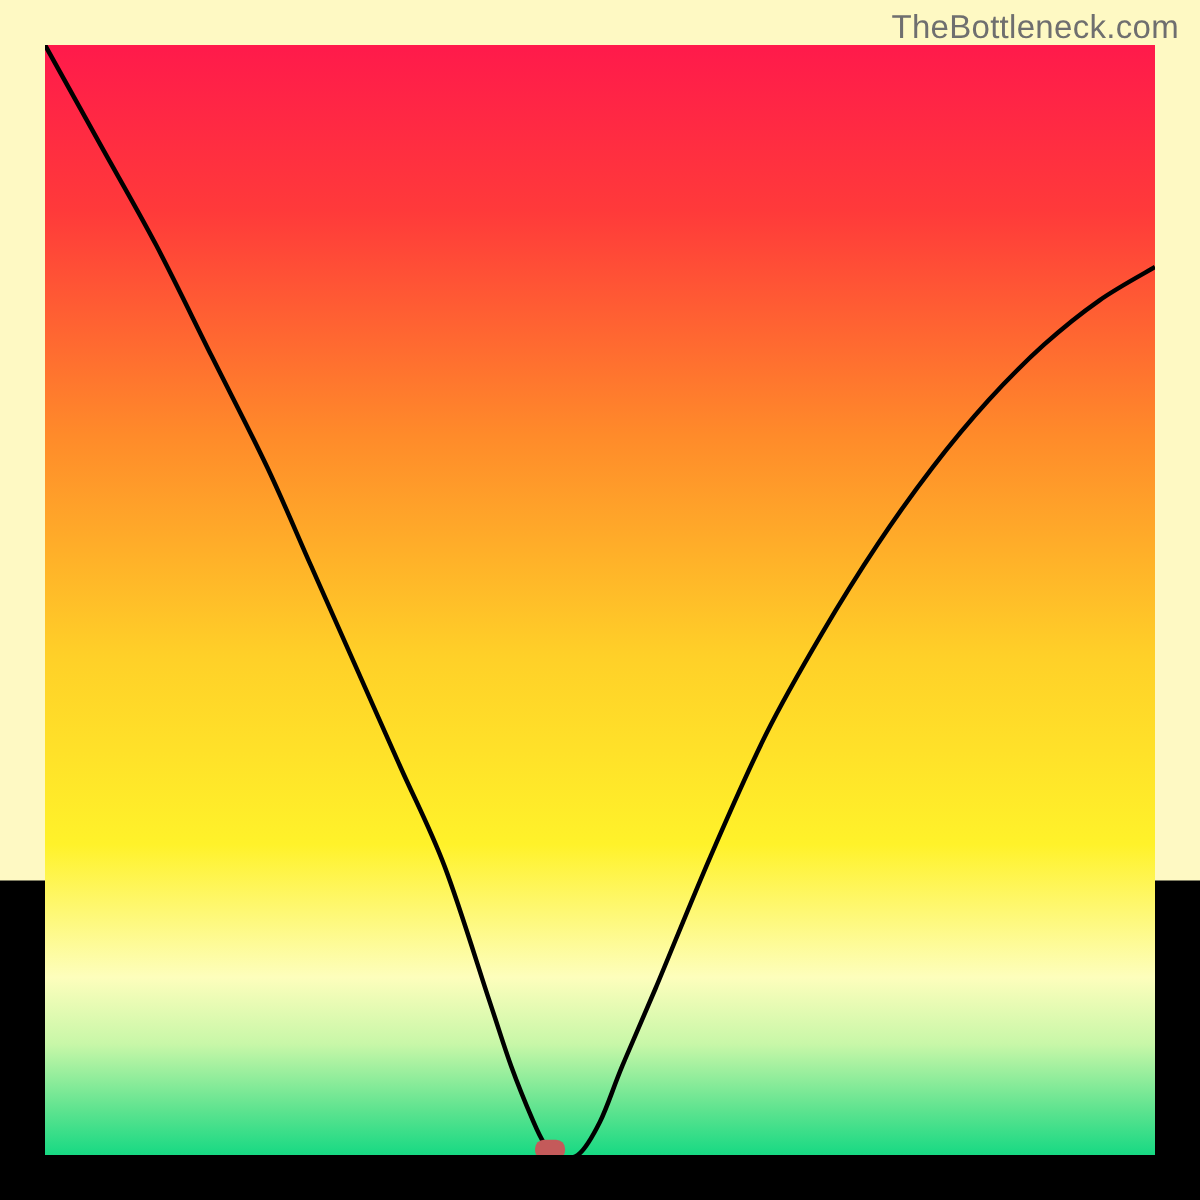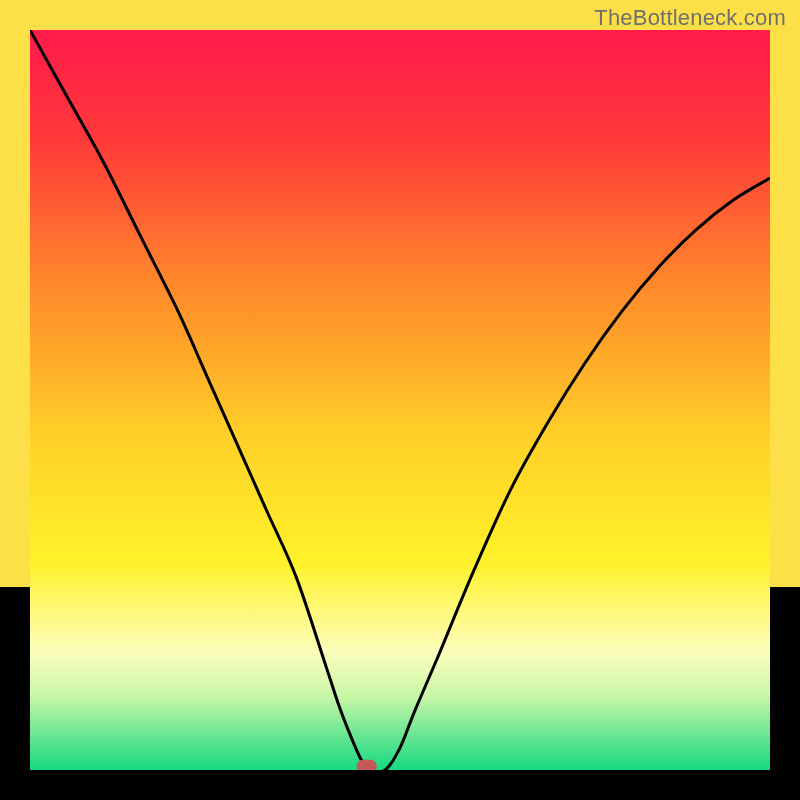--- a/index.html
+++ b/index.html
@@ -8,21 +8,21 @@
     width: 800px;
     height: 800px;
     overflow: hidden;
     background: #000;
     font-family: Arial, Helvetica, sans-serif;
   }
   .frame {
     position: relative;
     width: 800px;
     height: 587px;
-    background: #fde047;
+    background: #fef9c3;
   }
   .watermark {
     position: absolute;
     top: 5px;
     right: 14px;
     color: #6f6f6f;
     font-size: 22px;
     font-weight: 500;
     letter-spacing: 0.2px;
     z-index: 10;

